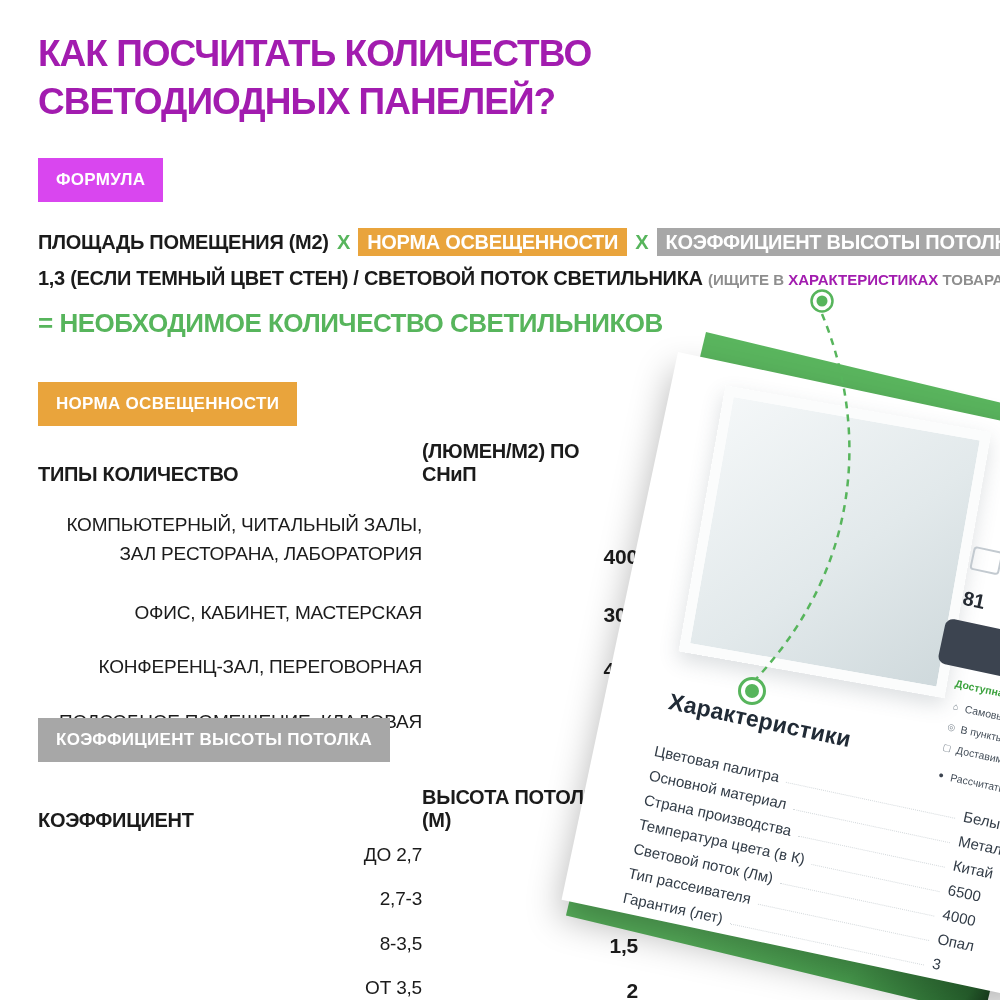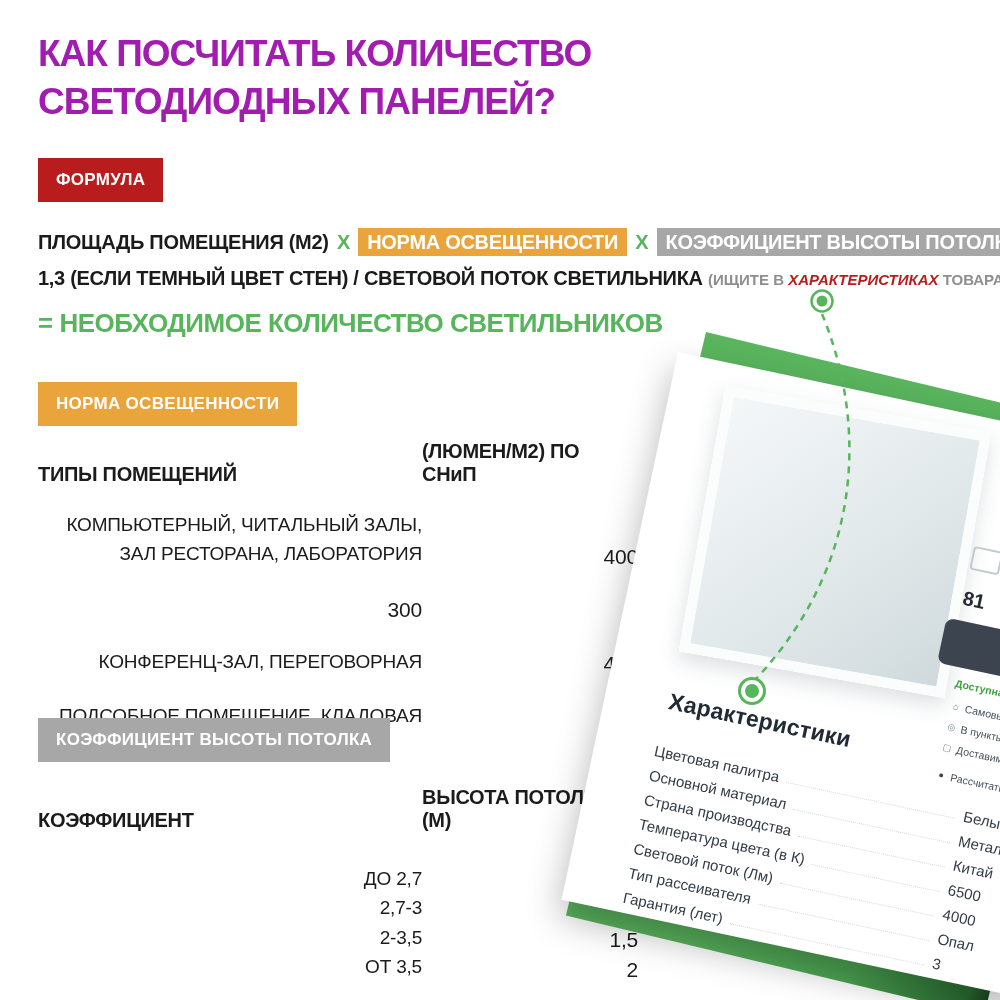--- a/index.html
+++ b/index.html
@@ -13,48 +13,48 @@
   .title{
     position:absolute;left:38px;top:30px;width:640px;
     font-size:37px;font-weight:bold;letter-spacing:-1px;line-height:1.3;
     color:#a21caf;
   }
   
   .badge{
     position:absolute;left:38px;height:44px;display:flex;align-items:center;
     padding:0 18px;color:#ffffff;font-size:17px;font-weight:bold;letter-spacing:.3px;
   }
-  .badge-green{top:158px;background:#b91c1c;}
+  .badge-green{top:158px;background:#d946ef;}
   .badge-orange{top:382px;background:#e9a43c;}
   .badge-gray{top:718px;background:#a7a7a7;}
   
   .formula{position:absolute;left:38px;top:224px;width:960px;}
   .f-line{font-size:20px;font-weight:bold;letter-spacing:-.3px;white-space:nowrap;line-height:36px;}
   .f-x{color:#57b55c;padding:0 3px;}
   .chip{color:#fff;padding:3px 9px;}
   .chip-orange{background:#e9a43c;}
   .chip-gray{background:#a7a7a7;}
   .f-note{font-size:15px;color:#8e8e8e;font-weight:bold;letter-spacing:0;}
-  .f-note .green-word{color:#b91c1c;font-style:italic;}
+  .f-note .green-word{color:#a21caf;}
   .f-result{margin-top:10px;font-size:26px;font-weight:bold;color:#57b55c;letter-spacing:-.5px;}
   
   .tbl{position:absolute;left:38px;width:600px;}
   .tbl-illum{top:440px;}
   .tbl-ceil{top:786px;}
   .t-head,.t-row{display:grid;grid-template-columns:384px auto;align-items:end;}
   .t-head{font-size:20px;font-weight:bold;letter-spacing:-.3px;}
   .t-row{font-size:19px;letter-spacing:-.2px;text-align:right;}
   .t-row .lbl{white-space:pre-line;line-height:1.55;}
-  .t-row .val{font-weight:normal;font-size:21px;}
+  .t-row .val{font-weight:bold;font-size:21px;}
   .tbl-illum .r1{margin-top:24px;}
   .tbl-illum .r2{margin-top:29px;}
   .tbl-illum .r3{margin-top:25px;}
   .tbl-illum .r4{margin-top:25px;}
-  .tbl-ceil .t-row{}
-  .tbl-ceil .r1{margin-top:32px;}
+  .tbl-ceil .t-row{margin-top:15px;}
+  .tbl-ceil .r1{margin-top:8px;}
   
   .green-sheet{
     position:absolute;left:706px;top:332px;width:430px;height:600px;z-index:1;
     transform:rotate(13.5deg);transform-origin:top left;
     background:linear-gradient(115deg,#5ab55e 55%,#4ca552 80%,#2c6e33 96%,#16381c 100%);
   }
   .card{
     position:absolute;left:678px;top:352px;width:470px;height:560px;z-index:2;
     transform:rotate(12deg);transform-origin:top left;background:#ffffff;
     box-shadow:0 16px 35px rgba(0,0,0,.28);
@@ -109,29 +109,30 @@
     <span class="f-note"><span>(ИЩИТЕ В </span><span class="green-word">ХАРАКТЕРИСТИКАХ</span><span> ТОВАРА)</span></span>
   </div>
   <div class="f-result">= НЕОБХОДИМОЕ КОЛИЧЕСТВО СВЕТИЛЬНИКОВ</div>
 </div>
 
 <div class="badge badge-orange">
   <span>НОРМА ОСВЕЩЕННОСТИ</span>
 </div>
 <div class="tbl tbl-illum">
   <div class="t-head">
-    <div>ТИПЫ ПОМЕЩЕНИЙ</div>
+    <div>ТИПЫ КОЛИЧЕСТВО</div>
     <div>(ЛЮМЕН/М2) ПО СНиП</div>
   </div>
   <div class="t-row r1">
     <div class="lbl">КОМПЬЮТЕРНЫЙ, ЧИТАЛЬНЫЙ ЗАЛЫ,
 ЗАЛ РЕСТОРАНА, ЛАБОРАТОРИЯ</div>
     <div class="val">400</div>
   </div>
   <div class="t-row r2">
+    <div class="lbl">ОФИС, КАБИНЕТ, МАСТЕРСКАЯ</div>
     <div class="val">300</div>
   </div>
   <div class="t-row r3">
     <div class="lbl">КОНФЕРЕНЦ-ЗАЛ, ПЕРЕГОВОРНАЯ</div>
     <div class="val">400</div>
   </div>
   <div class="t-row r4">
     <div class="lbl">ПОДСОБНОЕ ПОМЕЩЕНИЕ, КЛАДОВАЯ</div>
     <div class="val">50</div>
   </div>
@@ -146,21 +147,21 @@
     <div>ВЫСОТА ПОТОЛКА (М)</div>
   </div>
   <div class="t-row r1">
     <div class="lbl">ДО 2,7</div>
     <div class="val">1</div>
   </div>
   <div class="t-row">
     <div class="lbl">2,7-3</div>
   </div>
   <div class="t-row">
-    <div class="lbl">2-3,5</div>
+    <div class="lbl">8-3,5</div>
     <div class="val">1,5</div>
   </div>
   <div class="t-row">
     <div class="lbl">ОТ 3,5</div>
     <div class="val">2</div>
   </div>
 </div>
 
 <div class="green-sheet"></div>
 <div class="card">

